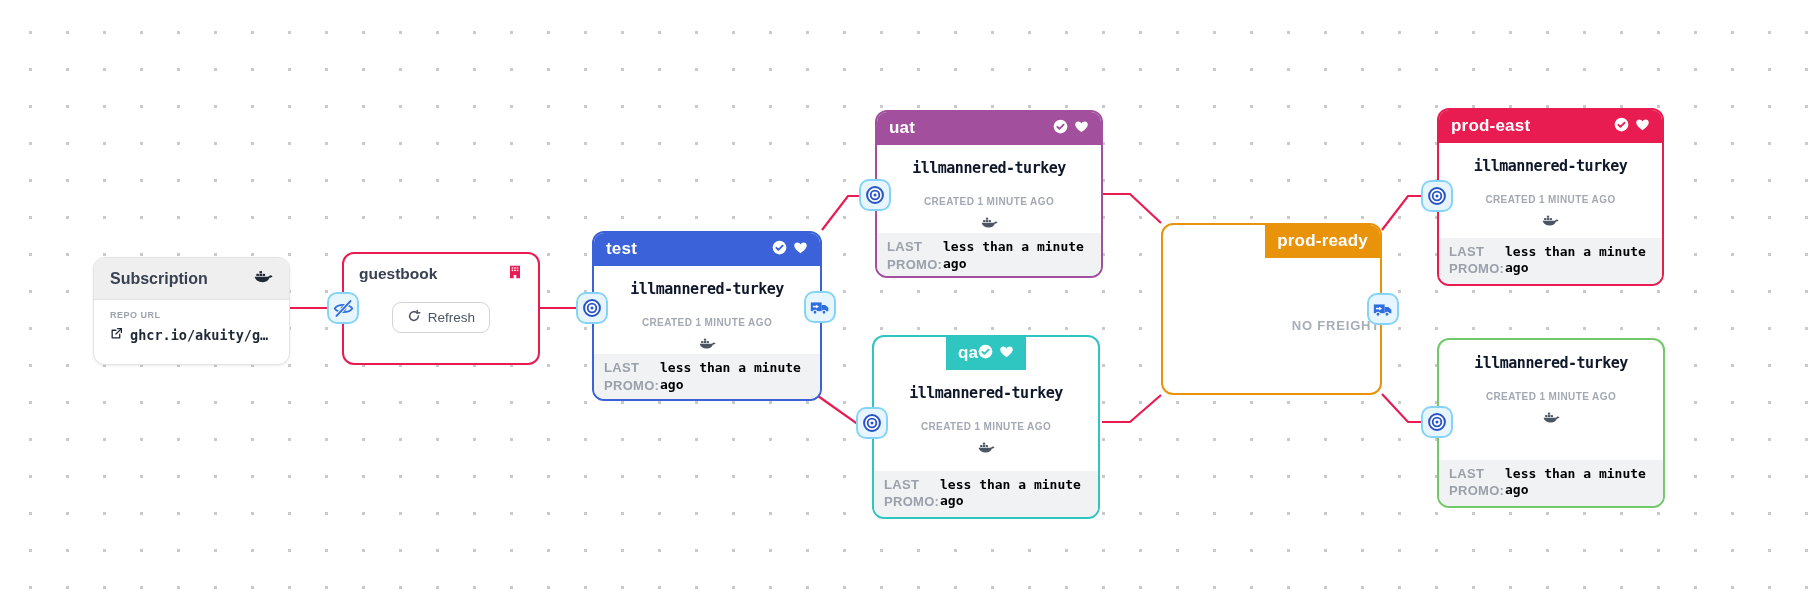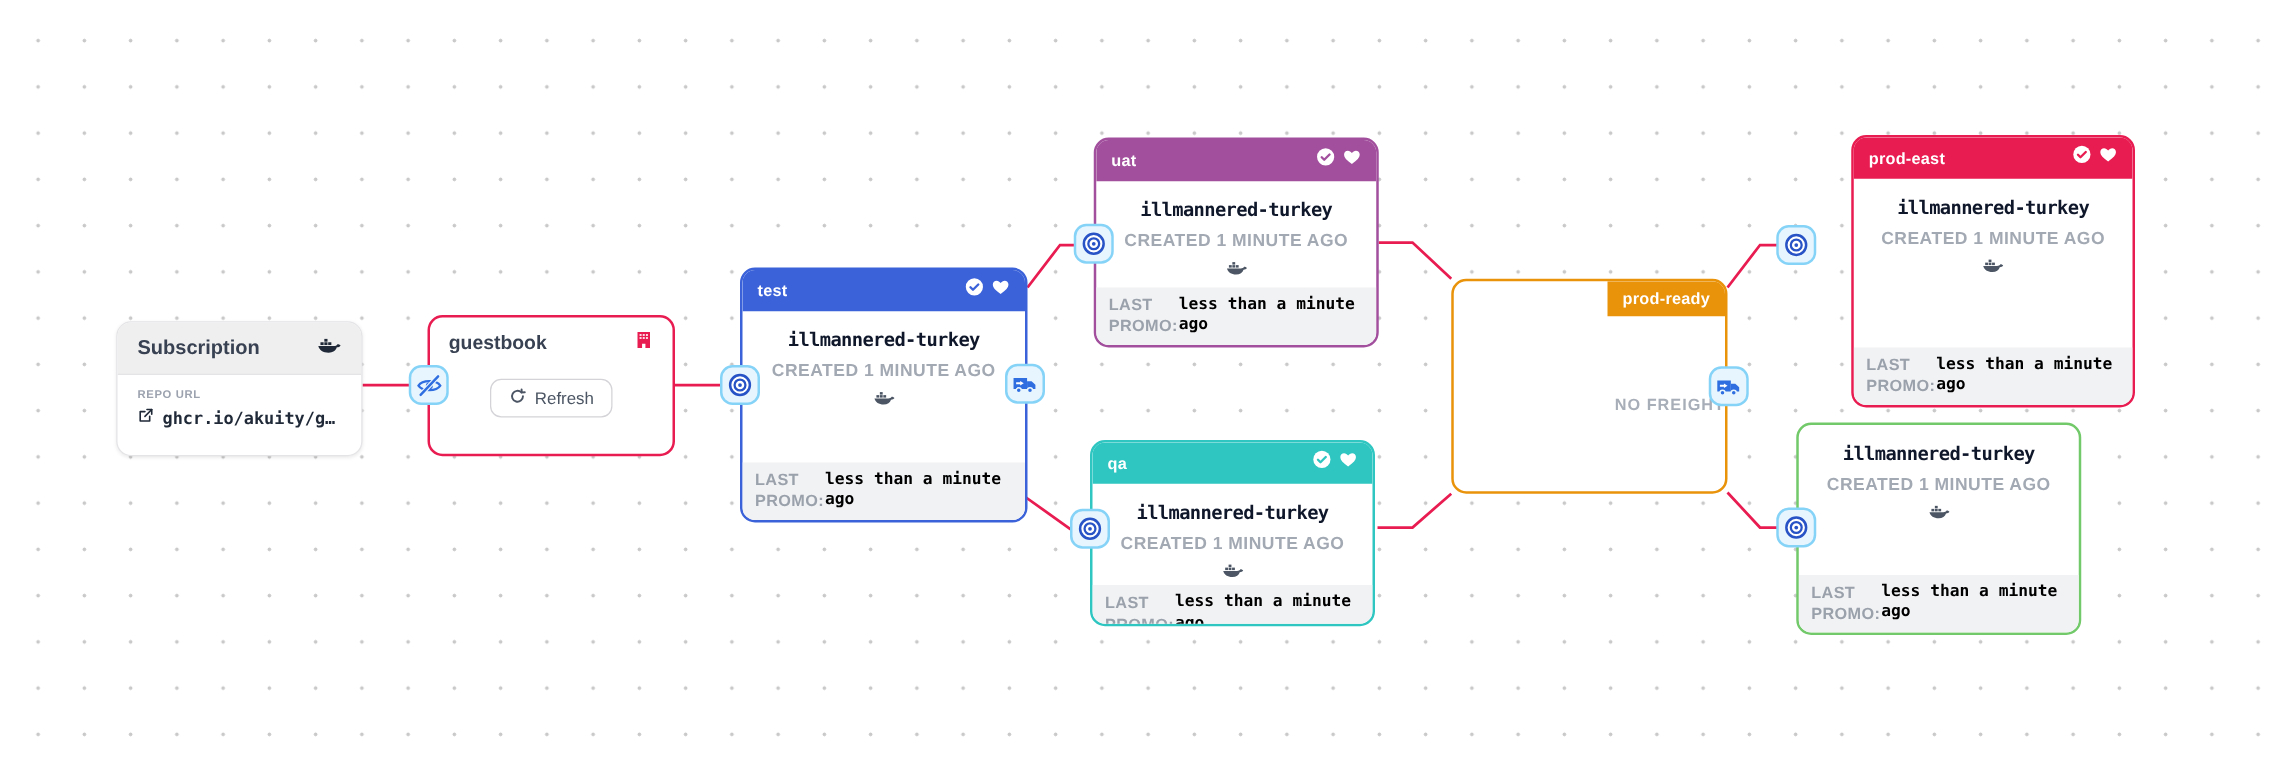--- a/index.html
+++ b/index.html
@@ -33,27 +33,27 @@
   .wh-title { font-size:15.5px; font-weight:700; color:#374151; }
   .wh-body { display:flex; align-items:center; justify-content:center; padding-top:12px; }
   .refresh-btn { display:flex; align-items:center; gap:7px; background:#fff;
     border:1.5px solid #d4d4d8; border-radius:9px; padding:6px 14px;
     font-size:13.5px; color:#4b5563; cursor:pointer; font-family:inherit; }
 
   
   .stage { border:2px solid var(--c); display:flex; flex-direction:column; overflow:hidden; cursor:pointer; }
   .stage-header { background:var(--c); display:flex; align-items:center;
     justify-content:space-between; padding:6px 12px 7px; flex:0 0 auto; }
-  .stage-name { color:#fff; font-size:13px; font-weight:700; letter-spacing:.2px; }
+  .stage-name { color:#fff; font-size:17px; font-weight:700; letter-spacing:.2px; }
   .stage-status { display:flex; align-items:center; gap:6px; }
   .stage-body { flex:1 1 auto; display:flex; flex-direction:column; align-items:center;
     justify-content:flex-start; padding-top:14px; }
   .freight-name { font-family:"DejaVu Sans Mono", monospace; font-weight:700;
     font-size:15px; color:#0f172a; letter-spacing:-.5px; }
-  .freight-created { margin-top:7px; font-size:14px; letter-spacing:.4px;
+  .freight-created { margin-top:19px; font-size:10px; letter-spacing:.4px;
     color:#a3a9b3; font-weight:600; }
   .docker-wrap { margin-top:8px; }
   .stage-footer { flex:0 0 auto; background:#f1f2f4; display:flex; align-items:center;
     gap:10px; padding:5px 10px 6px; min-height:40px; }
   .promo-label { width:46px; font-size:13px; letter-spacing:.3px; color:#9aa1ab;
     font-weight:600; text-transform:uppercase; line-height:1.35; }
   .promo-value { font-family:"DejaVu Sans Mono", monospace; font-weight:700;
     font-size:13px; color:#000000; line-height:1.25; }
   .no-freight { flex:1; display:flex; align-items:center; justify-content:center;
     font-size:13px; font-weight:700; letter-spacing:.8px; color:#a8aeb8; }
@@ -136,21 +136,21 @@
                 <path d="M14,3 h7 v7"></path>
                 <path d="M21,3 L11,13"></path>
           </g>
             </svg>
         </span>
         <span class="sub-url-text">ghcr.io/akuity/g…</span>
       </div>
     </div>
   </div>
 
-  <div class="card stage" style="left: 592px; top: 214px; width: 230px; height: 204px; justify-content: flex-end; --c: #3b62d9;">
+  <div class="card stage" style="left: 592px; top: 231px; width: 230px; height: 170px; --c: #3b62d9;">
     <div class="stage-header">
       <span class="stage-name">test</span>
       <span class="stage-status">
         <span>
           <svg viewBox="0 0 24 24" width="15" height="15">
               <circle cx="12" cy="12" r="11" fill="#fff"></circle>
             <path d="M7,12.5 l3.2,3.2 L17,9" fill="none" stroke="var(--c)" stroke-width="3" stroke-linecap="round" stroke-linejoin="round"></path>
             </svg>
         </span>
         <span>
@@ -212,21 +212,21 @@
         </g>
           </svg>
       </span>
     </div>
     <div class="stage-footer">
       <span class="promo-label">LAST PROMO:</span>
       <span class="promo-value">less than a minute ago</span>
     </div>
   </div>
 
-  <div class="card stage" style="left: 872px; top: 352px; width: 228px; height: 149px; --c: #2fc6c1;">
+  <div class="card stage" style="left: 872px; top: 335px; width: 228px; height: 184px; align-items: center; --c: #2fc6c1;">
     <div class="stage-header">
       <span class="stage-name">qa</span>
       <span class="stage-status">
         <span>
           <svg viewBox="0 0 24 24" width="15" height="15">
               <circle cx="12" cy="12" r="11" fill="#fff"></circle>
             <path d="M7,12.5 l3.2,3.2 L17,9" fill="none" stroke="var(--c)" stroke-width="3" stroke-linecap="round" stroke-linejoin="round"></path>
             </svg>
         </span>
         <span>
@@ -257,21 +257,21 @@
     </div>
   </div>
 
   <div class="card stage" style="left: 1161px; top: 223px; width: 221px; height: 172px; align-items: flex-end; --c: #e9930b;">
     <div class="stage-header">
       <span class="stage-name">prod-ready</span>
     </div>
     <div class="no-freight">NO FREIGHT</div>
   </div>
 
-  <div class="card stage" style="left: 1481px; top: 108px; width: 227px; height: 218px; --c: #e91c51;">
+  <div class="card stage" style="left: 1437px; top: 108px; width: 227px; height: 178px; --c: #e91c51;">
     <div class="stage-header">
       <span class="stage-name">prod-east</span>
       <span class="stage-status">
         <span>
           <svg viewBox="0 0 24 24" width="15" height="15">
               <circle cx="12" cy="12" r="11" fill="#fff"></circle>
             <path d="M7,12.5 l3.2,3.2 L17,9" fill="none" stroke="var(--c)" stroke-width="3" stroke-linecap="round" stroke-linejoin="round"></path>
             </svg>
         </span>
         <span>

